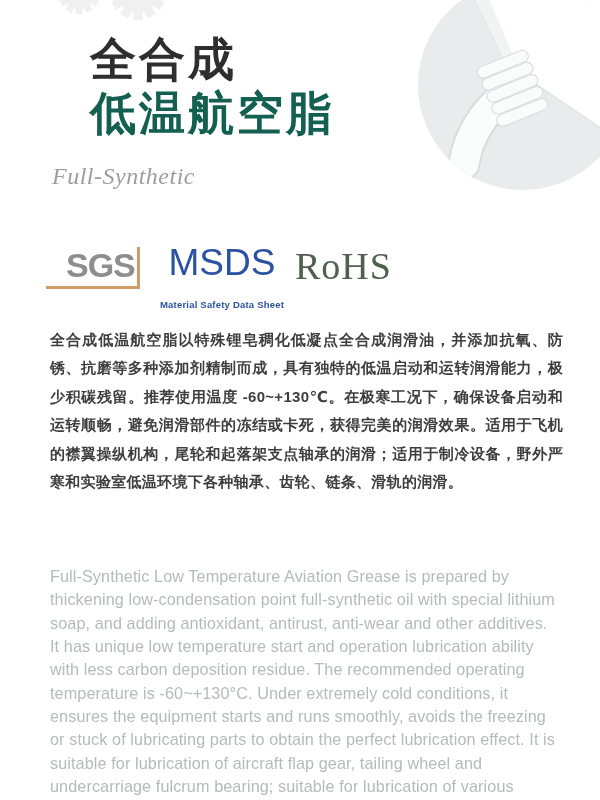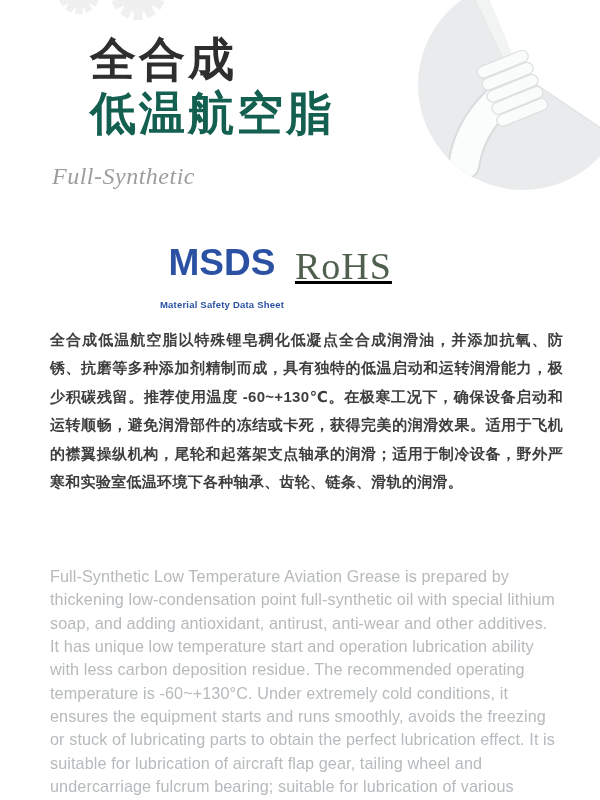--- a/index.html
+++ b/index.html
@@ -21,23 +21,23 @@
   .title .zh2{color:var(--title-green);}
   .subtitle{position:absolute;left:52px;top:162px;font-style:italic;font-size:24px;line-height:28px;color:var(--subtitle-gray);letter-spacing:0.5px;font-family:Liberation Serif, serif;}
   
   .badges{position:absolute;left:48px;top:244px;height:56px;width:510px;}
   .badge{position:absolute;top:0;}
   .badge-sgs{left:2px;padding:2px 9px 7px 16px;}
   .badge-sgs .label{font-size:34px;font-weight:800;color:var(--sgs-gray);letter-spacing:-1px;line-height:38px;}
   .badge-sgs .h-line{position:absolute;left:-4px;right:4px;bottom:2px;height:3px;background:var(--sgs-orange);}
   .badge-sgs .v-line{position:absolute;right:4px;top:3px;bottom:2px;width:3px;background:var(--sgs-orange);}
   .badge-msds{left:112px;text-align:center;}
-  .badge-msds .label{font-size:37px;font-weight:700;color:var(--msds-blue);letter-spacing:0px;line-height:37px;}
+  .badge-msds .label{font-size:37px;font-weight:400;color:var(--msds-blue);letter-spacing:0px;line-height:37px;}
   .badge-msds .sub{font-size:9.5px;font-weight:700;color:var(--msds-blue);letter-spacing:0.2px;margin-top:18px;}
-  .badge-rohs{left:247px;text-decoration:underline;}
+  .badge-rohs{left:247px;}
   .badge-rohs .label{font-family:"Liberation Serif","DejaVu Serif",serif;font-size:38px;font-weight:400;color:var(--rohs-green-gray);letter-spacing:1px;line-height:44px;}
   
   .desc-zh{
     position:absolute;left:50px;top:311px;width:513px;
     font-size:15px;line-height:28.4px;letter-spacing:0.3px;
     color:var(--zh-text);font-weight:600;
     text-align:justify;
   }
   .desc-en{
     position:absolute;left:50px;top:549px;width:506px;
@@ -104,20 +104,25 @@
   <div class="title">
     <div class="zh1">全合成</div>
     <div class="zh2">低温航空脂</div>
   </div>
 
   <div class="subtitle">
     <div>Full-Synthetic</div>
   </div>
 
   <div class="badges">
+    <div class="badge badge-sgs">
+      <span class="label">SGS</span>
+      <span class="h-line"></span>
+      <span class="v-line"></span>
+    </div>
     <div class="badge badge-msds">
       <div class="label">MSDS</div>
       <div class="sub">Material Safety Data Sheet</div>
     </div>
     <div class="badge badge-rohs">
       <div class="label">RoHS</div>
     </div>
   </div>
 
   <p class="desc-zh">全合成低温航空脂以特殊锂皂稠化低凝点全合成润滑油，并添加抗氧、防锈、抗磨等多种添加剂精制而成，具有独特的低温启动和运转润滑能力，极少积碳残留。推荐使用温度 -60~+130℃。在极寒工况下，确保设备启动和运转顺畅，避免润滑部件的冻结或卡死，获得完美的润滑效果。适用于飞机的襟翼操纵机构，尾轮和起落架支点轴承的润滑；适用于制冷设备，野外严寒和实验室低温环境下各种轴承、齿轮、链条、滑轨的润滑。</p>

